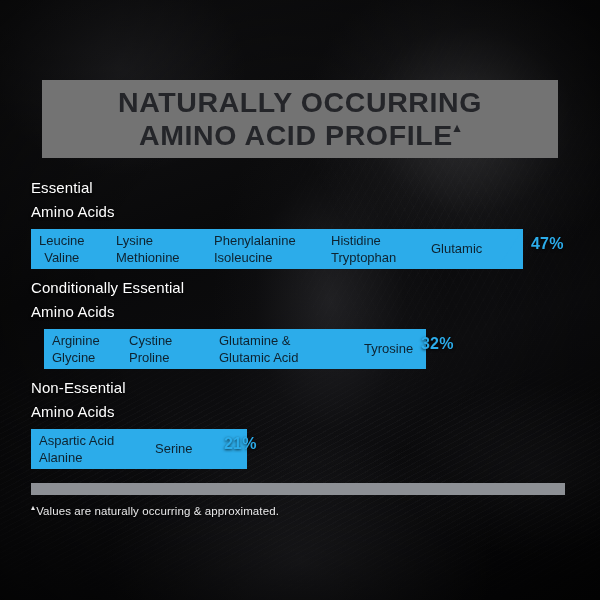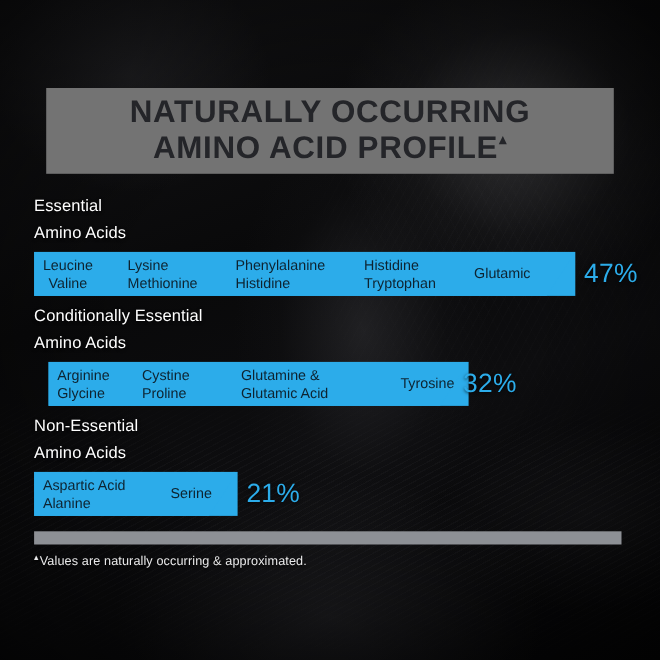--- a/index.html
+++ b/index.html
@@ -129,22 +129,22 @@
     font-size: 13px;
     line-height: 16.5px;
     font-weight: 400;
     white-space: pre-line;
     color: #0e2330;
   }
   .pct {
     position: absolute;
     top: 6px;
     color: #2cacea;
-    font-size: 24px;
-    font-weight: 400;
+    font-size: 16px;
+    font-weight: 700;
     letter-spacing: .2px;
     text-shadow: 0 1px 3px rgba(0,0,0,.7);
   }
 
   
   .footer-bar {
     position: absolute;
     left: 31px;
     top: 483px;
     width: 534px;
@@ -191,21 +191,21 @@
 Amino Acids</div>
       <div class="bar-row">
         <div class="bar" style="width:492px;">
           <div class="bar-body"></div>
           <div class="cols">
             <div class="col" style="left:8px;text-align:center;">Leucine
 Valine</div>
             <div class="col" style="left:85px;">Lysine
 Methionine</div>
             <div class="col" style="left:183px;">Phenylalanine
-Histidine</div>
+Isoleucine</div>
             <div class="col" style="left:300px;">Histidine
 Tryptophan</div>
             <div class="col" style="left:400px; top:12px;">Glutamic</div>
           </div>
         </div>
         <div class="pct" style="left:500px;">47%</div>
       </div>
     </div>
 
     <div class="section" style="top:276px;">
@@ -225,21 +225,21 @@
           </div>
         </div>
         <div class="pct" style="left:390px;">32%</div>
       </div>
     </div>
 
     <div class="section" style="top:376px;">
       <div class="sec-heading">Non-Essential
 Amino Acids</div>
       <div class="bar-row">
-        <div class="bar" style="width:185px;">
+        <div class="bar" style="width:216px;">
           <div class="bar-body"></div>
           <div class="cols">
             <div class="col" style="left:8px;">Aspartic Acid
 Alanine</div>
             <div class="col" style="left:124px; top:12px;">Serine</div>
           </div>
         </div>
         <div class="pct" style="left:193px;">21%</div>
       </div>
     </div>

